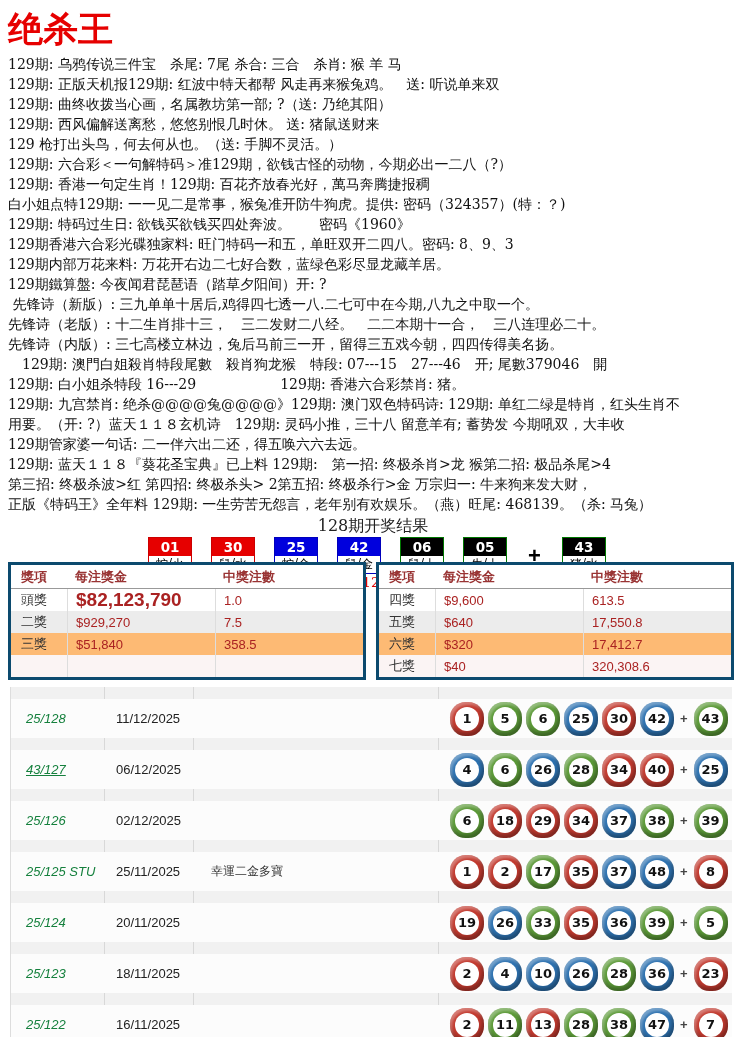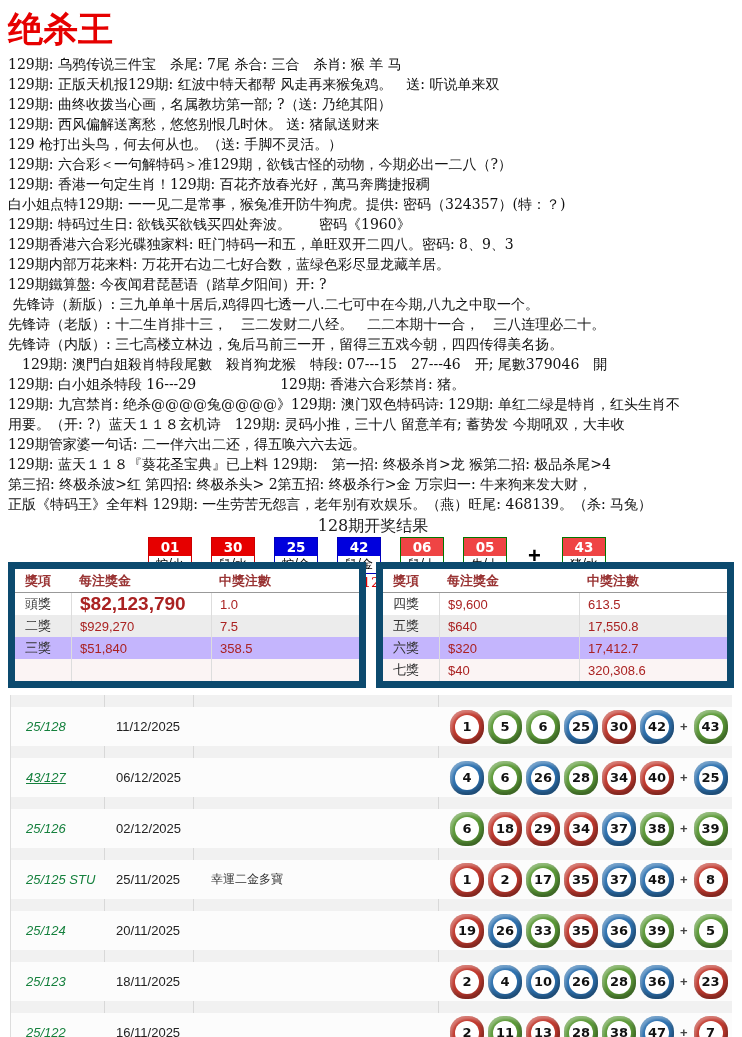--- a/index.html
+++ b/index.html
@@ -17,37 +17,37 @@
   .result-label { font-size:16px; color:#222; margin-right:8px; white-space:nowrap;
     font-family:"DejaVu Serif", serif; }
   .result-balls { display:flex; align-items:center; gap:19px; }
   .rbox { width:44px; border:1px solid #888; background:#fff; }
   .rnum { height:18px; line-height:18px; text-align:center; color:#fff;
     font-weight:bold; font-size:13.5px; font-family:"DejaVu Sans", sans-serif; }
   .rtag { height:17px; line-height:17px; text-align:center; color:#000;
     font-size:12px; background:#fff; font-family:"DejaVu Serif", serif; }
   .rbox.red   { border-color:#cc0000; } .rbox.red .rnum   { background:#e60000; }
   .rbox.blue  { border-color:#0000bb; } .rbox.blue .rnum  { background:#0000dd; }
-  .rbox.green { border-color:#007700; } .rbox.green .rnum { background:#ef4444; }
+  .rbox.green { border-color:#007700; } .rbox.green .rnum { background:#000000; }
   .rplus { font-size:22px; color:#000; margin:0 2px; font-weight:bold; }
   .next-draw { font-size:13.5px; margin-left:9px; white-space:nowrap;
     font-family:"DejaVu Serif", serif; }
   
   .prize-area { display:flex; gap:10px; padding:0 8px; margin-top:4px; }
-  .ptable { flex:1; border:7px solid #0c4a6e; }
+  .ptable { flex:1; border:3px solid #0c4a6e; }
   .prow { display:flex; align-items:stretch; height:22px; font-size:13px; }
   .prow.phead { height:24px; color:#993333; border-bottom:1px solid #999;
     background:#fff; font-weight:bold; }
   .prow .c1 { width:56px; padding-left:10px; display:flex; align-items:center; color:#333; }
   .prow .c2 { flex:1; padding-left:8px; display:flex; align-items:center; color:#aa2222; }
   .prow .c3 { width:148px; padding-left:8px; display:flex; align-items:center; color:#aa2222; }
   .prow.phead .c1, .prow.phead .c2, .prow.phead .c3 { color:#993333; }
   .prow:not(.phead) .c2, .prow:not(.phead) .c3 { border-left:1px solid #ddd; }
   .prow.r0 { background:#ffffff; } .prow.r1 { background:#ececec; }
-  .prow.r2 { background:#c4b5fd; } .prow.r3 { background:#fbf4f4; }
+  .prow.r2 { background:#fdba74; } .prow.r3 { background:#fbf4f4; }
   .c2.big { font-size:19px; font-weight:bold; }
   
   .history { position:relative; margin:7px 0 0 10px; width:722px; height:368px;
     background:#f1f1f1; border-left:1px solid #ddd; overflow:hidden; }
   .vsep { position:absolute; top:0; bottom:0; width:1px; background:#d8d8d8; }
   .vsep.s1 { left:93px; } .vsep.s2 { left:182px; } .vsep.s3 { left:427px; }
   .hrow { position:relative; display:flex; align-items:center; height:39px;
     margin-top:12px; background:#fcfcfc; }
   .hperiod { width:93px; padding-left:15px; font-size:13px; color:#15803d;font-style:italic; }
   .hperiod.u { text-decoration:underline; }

